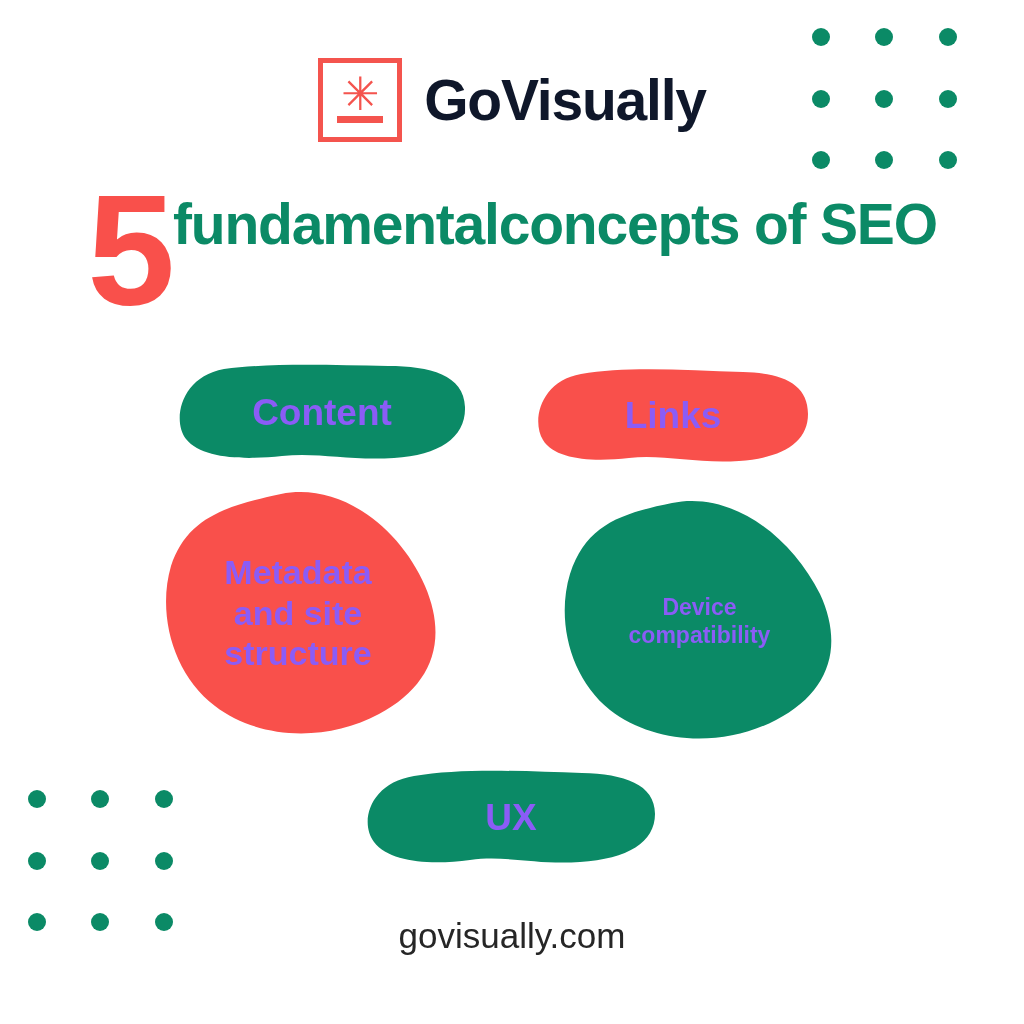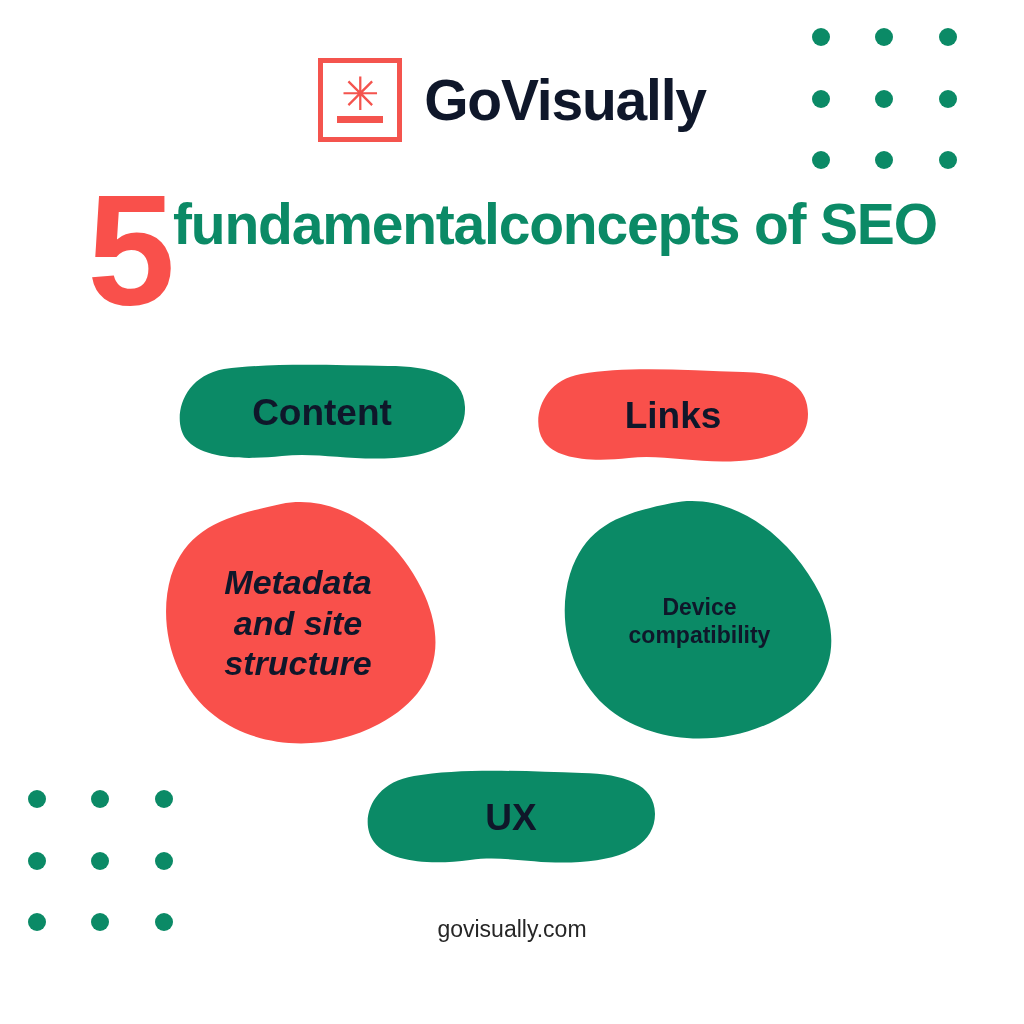--- a/index.html
+++ b/index.html
@@ -121,59 +121,59 @@
     white-space: nowrap;
   }
 
   
   .blob {
     position: absolute;
     display: flex;
     align-items: center;
     justify-content: center;
     text-align: center;
-    color: #0f172a;
+    color: #8b5cf6;
   }
   .blob .blob-shape {
     position: absolute;
     inset: 0;
     width: 100%;
     height: 100%;
   }
   .blob .blob-label {
     position: relative;
     z-index: 2;
     font-weight: bold;
     line-height: 1.2;
     white-space: pre-line;
   }
 
   #blob-content   { left: 178px; top: 363px; width: 288px; height: 100px; }
   #blob-links     { left: 537px; top: 368px; width: 272px; height: 96px; }
-  #blob-metadata  { left: 163px; top: 500px; width: 276px; height: 246px; font-style: italic; }
+  #blob-metadata  { left: 163px; top: 490px; width: 276px; height: 246px; }
   #blob-device    { left: 562px; top: 500px; width: 275px; height: 240px; }
   #blob-ux        { left: 366px; top: 770px; width: 290px; height: 96px; }
 
   #blob-content .blob-label { font-size: 37px; }
   #blob-links   .blob-label { font-size: 37px; }
   #blob-metadata .blob-label { font-size: 34px; }
   #blob-device  .blob-label { font-size: 23px; }
   #blob-ux      .blob-label { font-size: 37px; }
 
   #blob-device .blob-label { margin-top: 4px; }
   #blob-metadata .blob-label { margin-right: 6px; }
 
   
   #footer-url {
     position: absolute;
     left: 0;
     top: 916px;
     width: 1024px;
     text-align: center;
-    font-size: 23px;
+    font-size: 35px;
     color: #262626;
     font-weight: 400;
   }
 </style>
 </head>
 <body>
 
 <div id="canvas">
 
   <div id="dots-top-right" class="dot-grid">

